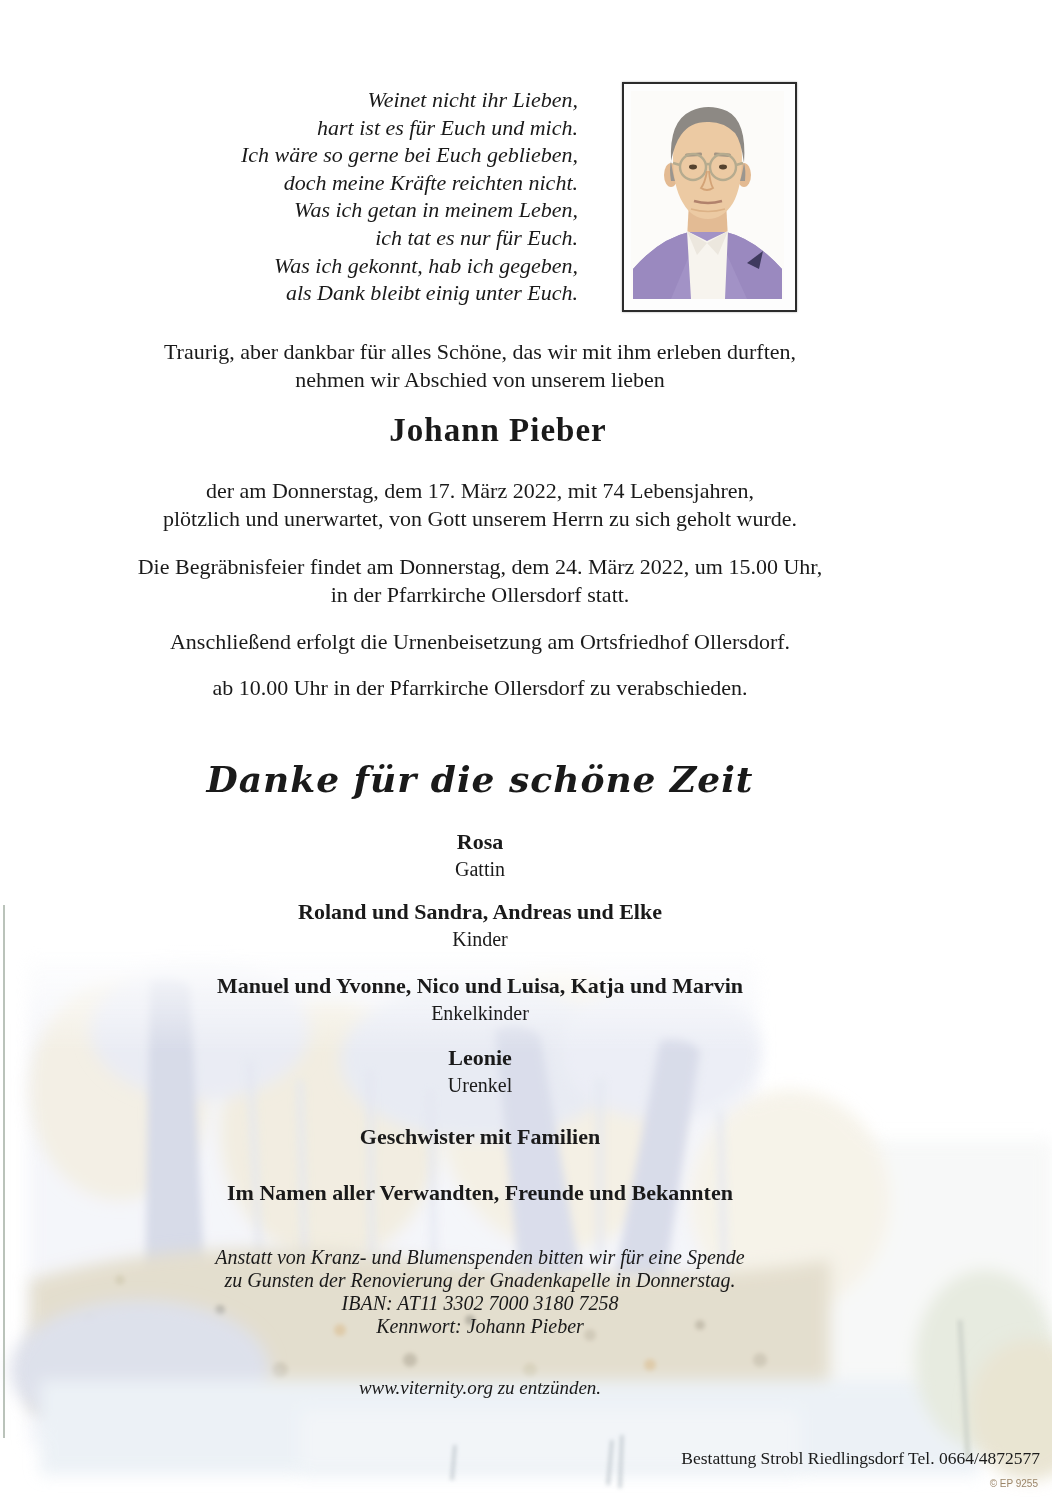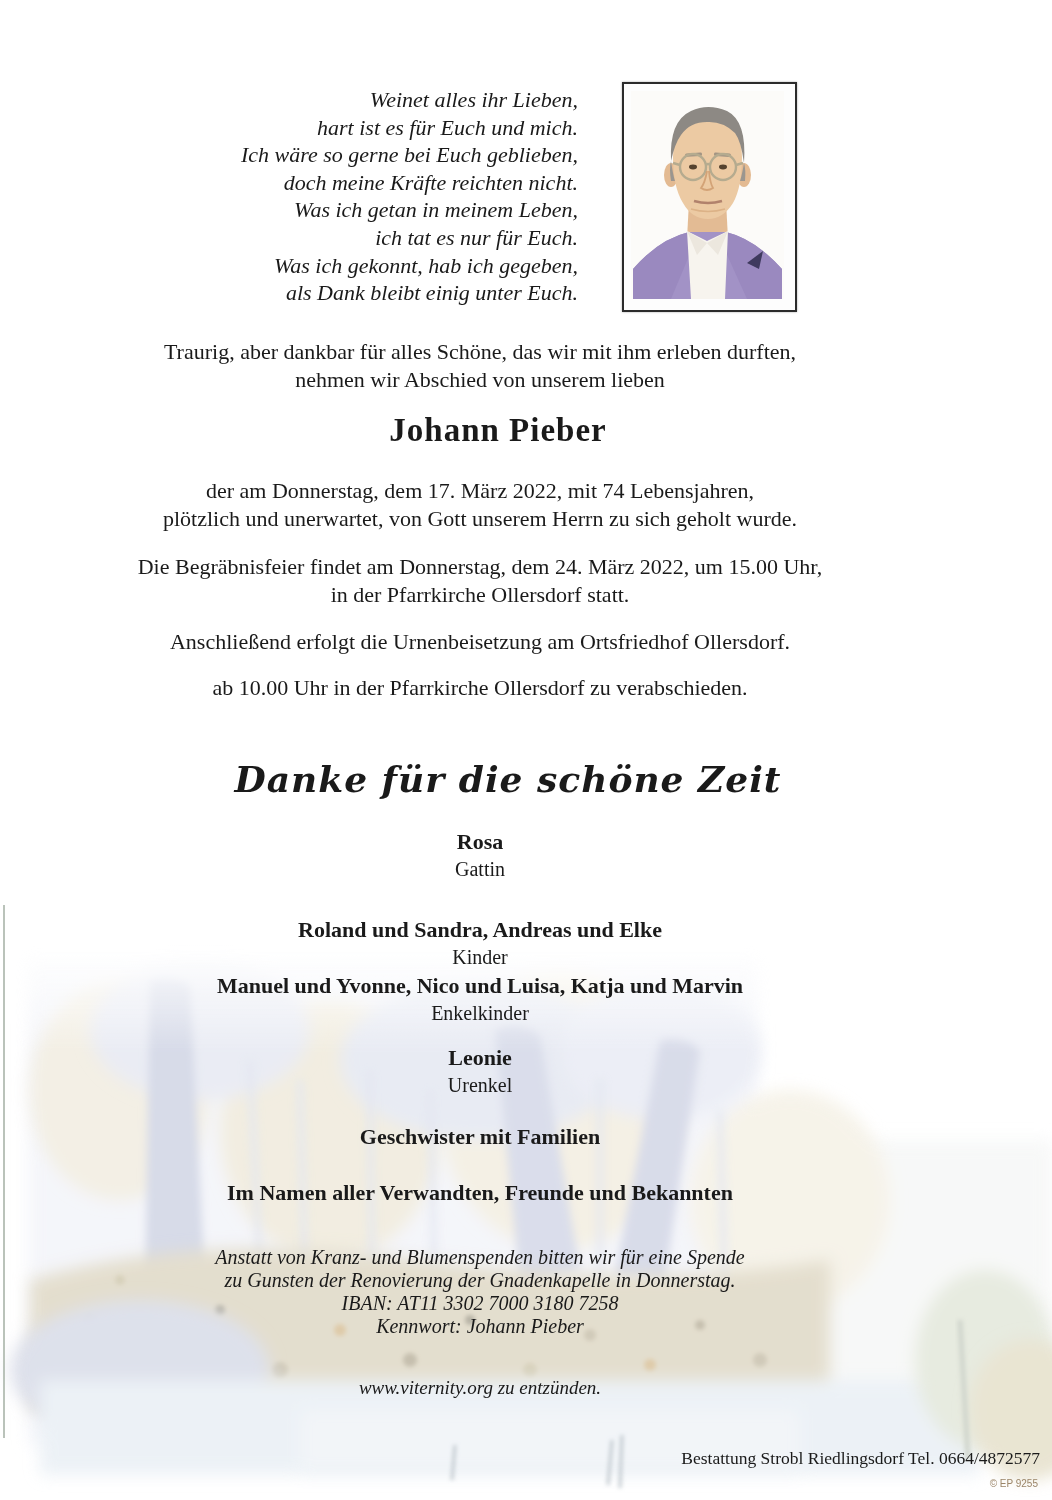--- a/index.html
+++ b/index.html
@@ -133,21 +133,21 @@
             <path d="M455,505 L452,540"></path>
         </g>
       </g>
     </svg>
   </div>
   <div class="scan-edge"></div>
 
   <div class="content">
 
     <div class="poem">
-      <div>Weinet alles ihr Lieben,</div>
+      <div>Weinet nicht ihr Lieben,</div>
       <div>hart ist es für Euch und mich.</div>
       <div>Ich wäre so gerne bei Euch geblieben,</div>
       <div>doch meine Kräfte reichten nicht.</div>
       <div>Was ich getan in meinem Leben,</div>
       <div>ich tat es nur für Euch.</div>
       <div>Was ich gekonnt, hab ich gegeben,</div>
       <div>als Dank bleibt einig unter Euch.</div>
     </div>
 
     <div class="photo-frame">
@@ -212,27 +212,27 @@
       <div>Die Begräbnisfeier findet am Donnerstag, dem 24. März 2022, um 15.00 Uhr,</div>
       <div>in der Pfarrkirche Ollersdorf statt.</div>
     </div>
 
     <div class="centerblock body-par" style="top:628px;">Anschließend erfolgt die Urnenbeisetzung am Ortsfriedhof Ollersdorf.</div>
 
     <div class="centerblock body-par" style="top:674px;">
       <div>ab 10.00 Uhr in der Pfarrkirche Ollersdorf zu verabschieden.</div>
     </div>
 
-    <div class="centerblock thanks" style="top:758px;padding-left:28px;">Danke für die schöne Zeit</div>
+    <div class="centerblock thanks" style="top:758px;">Danke für die schöne Zeit</div>
 
     <div class="centerblock" style="top:828px;">
       <div class="fam-names">Rosa</div>
       <div class="fam-rel">Gattin</div>
     </div>
-    <div class="centerblock" style="top:898px;margin-top:18px;">
+    <div class="centerblock" style="top:898px;">
       <div class="fam-names">Roland und Sandra, Andreas und Elke</div>
       <div class="fam-rel">Kinder</div>
     </div>
     <div class="centerblock" style="top:972px;">
       <div class="fam-names">Manuel und Yvonne, Nico und Luisa, Katja und Marvin</div>
       <div class="fam-rel">Enkelkinder</div>
     </div>
     <div class="centerblock" style="top:1044px;">
       <div class="fam-names">Leonie</div>
       <div class="fam-rel">Urenkel</div>

